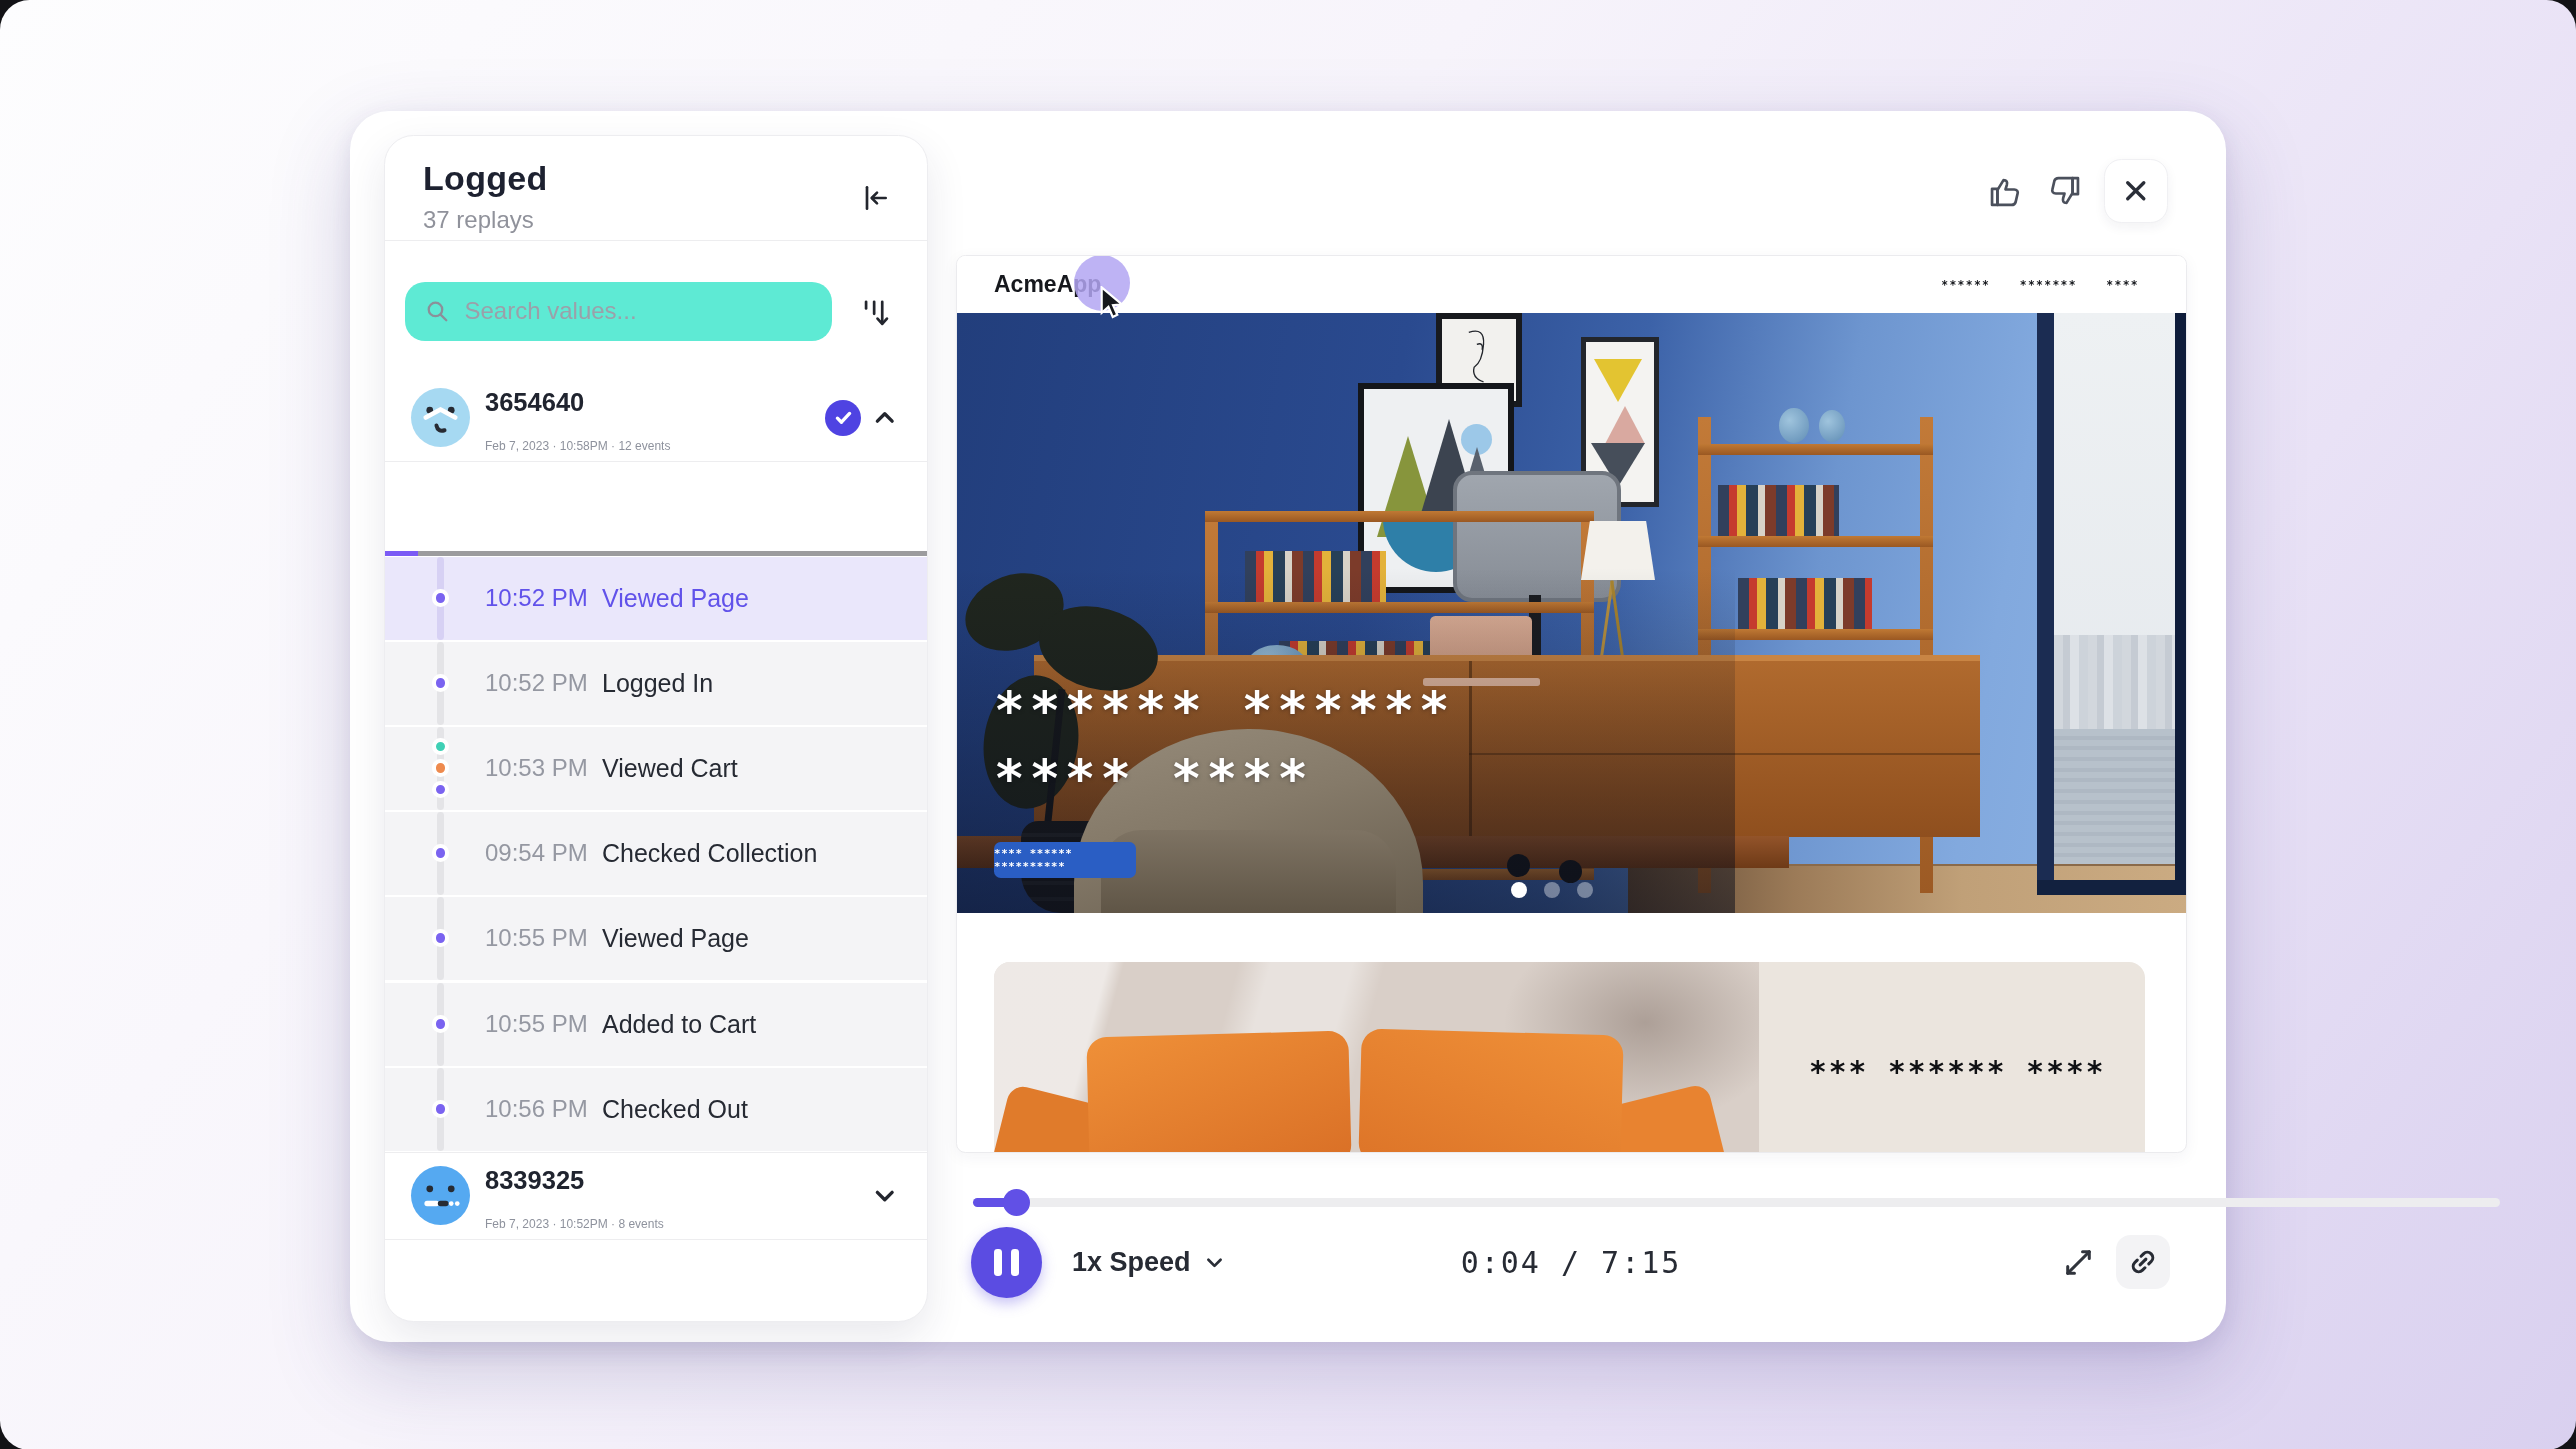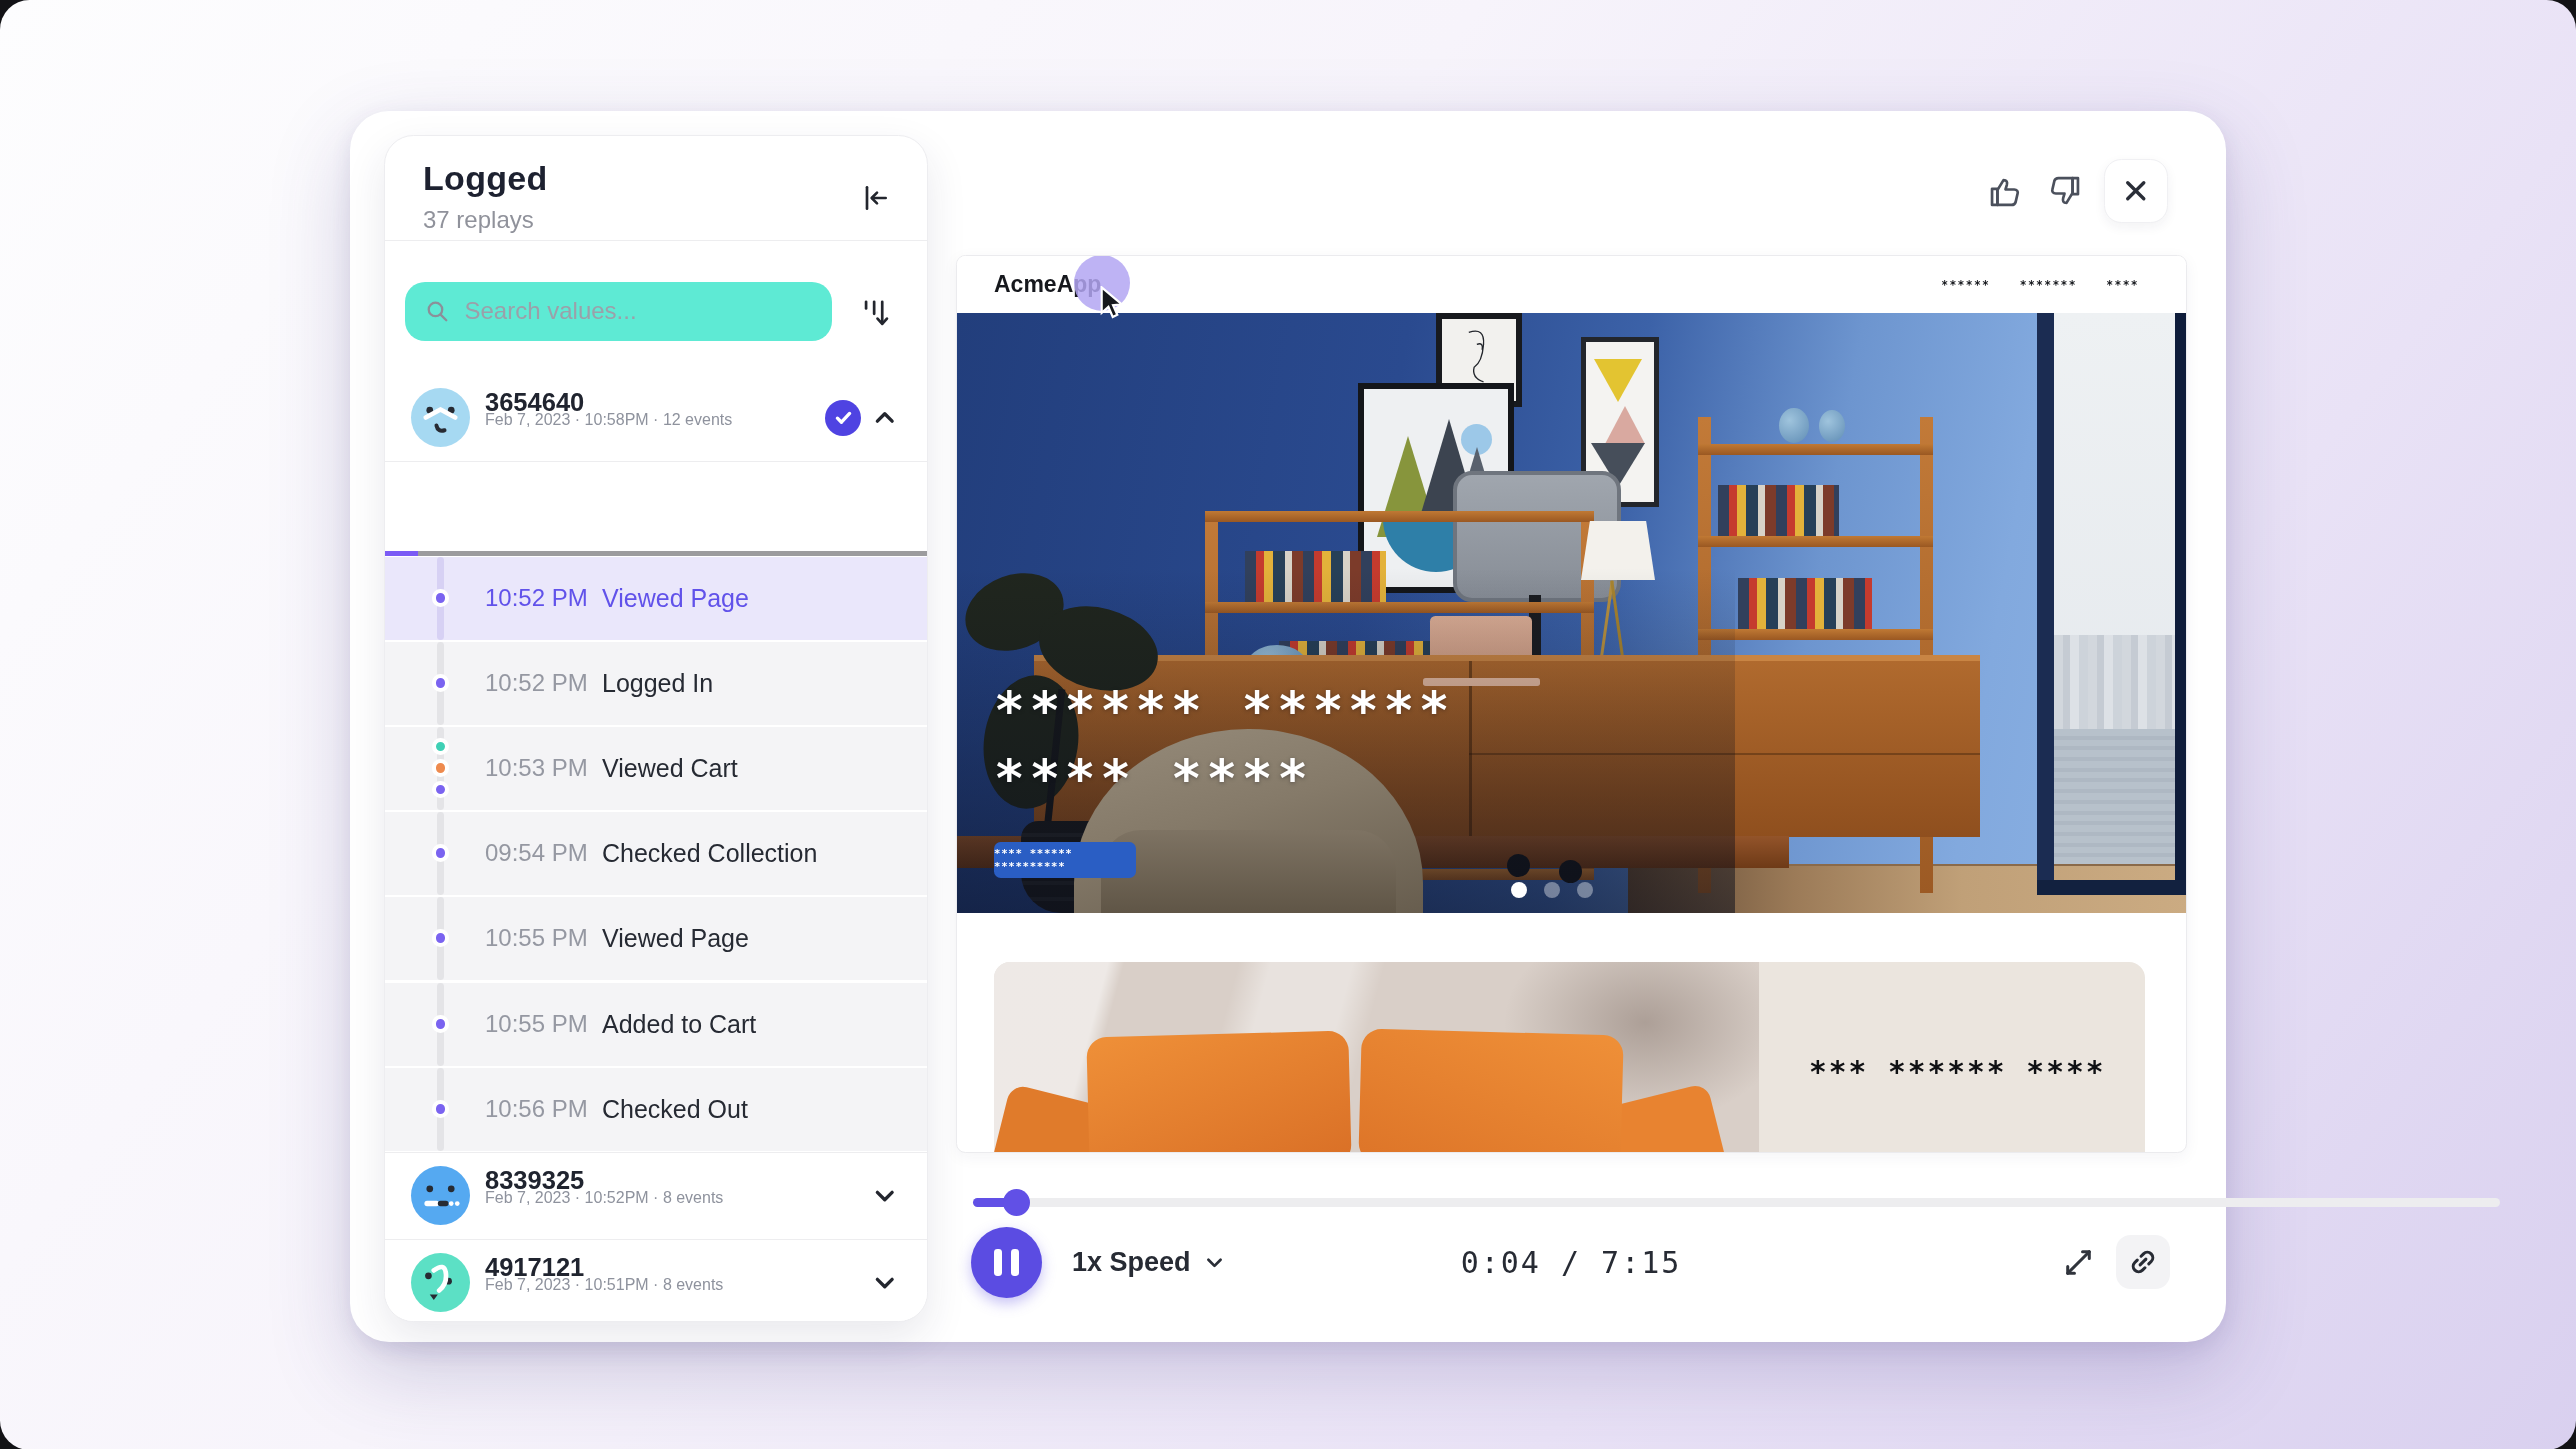--- a/index.html
+++ b/index.html
@@ -29,21 +29,21 @@
   .sb-search input{border:none;outline:none;background:transparent;font-size:24px;color:#3a3e48;
     margin-left:12px;width:322px;font-family:"Liberation Sans","DejaVu Sans",sans-serif;}
   .sb-search input::placeholder{color:#9ba0a9;}
   .sb-filter{left:466px;top:153px;width:48px;height:48px;}
 
   
   .sess{left:0;width:542px;height:86px;background:#fff;cursor:pointer;}
   .sess .avatar{position:absolute;left:26px;top:13.4px;width:59px;height:59px;border-radius:50%;}
   .sess .name{position:absolute;left:100px;top:13.4px;font-size:25.5px;font-weight:700;color:#20242f;}
   .sess .name.sel{color:#4c41e0;}
-  .sess .meta{position:absolute;left:100px;top:36px;font-size:16px;color:#8e929d;}
+  .sess .meta{position:absolute;left:100px;top:64px;font-size:12px;color:#8e929d;}
   .check{position:absolute;left:440px;top:25px;width:36px;height:36px;border-radius:50%;background:#4f43e2;
     display:flex;align-items:center;justify-content:center;}
   .sess .chev{position:absolute;left:484px;top:27.5px;width:31px;height:31px;}
   .hline{left:0;width:542px;height:1.3px;background:#ededef;}
 
   
   .sess-progress{left:0;top:415px;width:542px;height:5.4px;background:#9c9c9e;}
   .sess-progress .fill{position:absolute;left:0;top:0;height:5.4px;background:#7b5bf5;}
 
   
@@ -312,37 +312,20 @@
         <div class="name">8339325</div>
         <div class="meta">Feb 7, 2023 · 10:52PM · 8 events</div>
         <div class="chev icon-btn">
           <svg width="29.5" height="29.5" viewBox="0 0 44 44" fill="none" stroke="#23262e" stroke-width="5" stroke-linecap="round" stroke-linejoin="round">
               <path d="M11 17 l11 11 11-11"></path>
             </svg>
         </div>
       </div>
       <div class="abs hline" style="top:1103px"></div>
 
-      <div class="abs sess" style="top:1104px">
-        <div class="avatar" style="background: rgb(92, 224, 197);">
-          <svg width="59" height="59" viewBox="0 0 88 88" fill="none">
-              <circle cx="26" cy="34" r="5" fill="#272b33"></circle>
-              <circle cx="56" cy="42" r="5" fill="#272b33"></circle>
-              <path d="M34 26 q16-12 18 4 t-10 26" stroke="#fff" stroke-width="7" stroke-linecap="round" fill="none"></path>
-              <path d="M28 62 l12 0 -6 8 z" fill="#272b33"></path>
-            </svg>
-        </div>
-        <div class="name">4917121</div>
-        <div class="meta">Feb 7, 2023 · 10:51PM · 8 events</div>
-        <div class="chev icon-btn">
-          <svg width="29.5" height="29.5" viewBox="0 0 44 44" fill="none" stroke="#23262e" stroke-width="5" stroke-linecap="round" stroke-linejoin="round">
-              <path d="M11 17 l11 11 11-11"></path>
-            </svg>
-        </div>
-      </div>
     </div>
 
     <div class="abs icon-btn thumb" style="left:1634px;top:58px">
       <svg width="39" height="39" viewBox="0 0 58 58" fill="none" stroke="#4b505c" stroke-width="4" stroke-linecap="round" stroke-linejoin="round">
         <path d="M9 25 h8 v24 h-8 z"></path>
         <path d="M17 27 l9-15 c5 0 6 3 5 7l-2 7 h13 c4 0 6 3 5 6 l-3 13 c-1 3-3 4-6 4 h-21 z"></path>
       </svg>
     </div>
     <div class="abs icon-btn thumb" style="left:1693px;top:58px">
       <svg width="39" height="39" viewBox="0 0 58 58" fill="none" stroke="#4b505c" stroke-width="4" stroke-linecap="round" stroke-linejoin="round" transform="rotate(180)">

